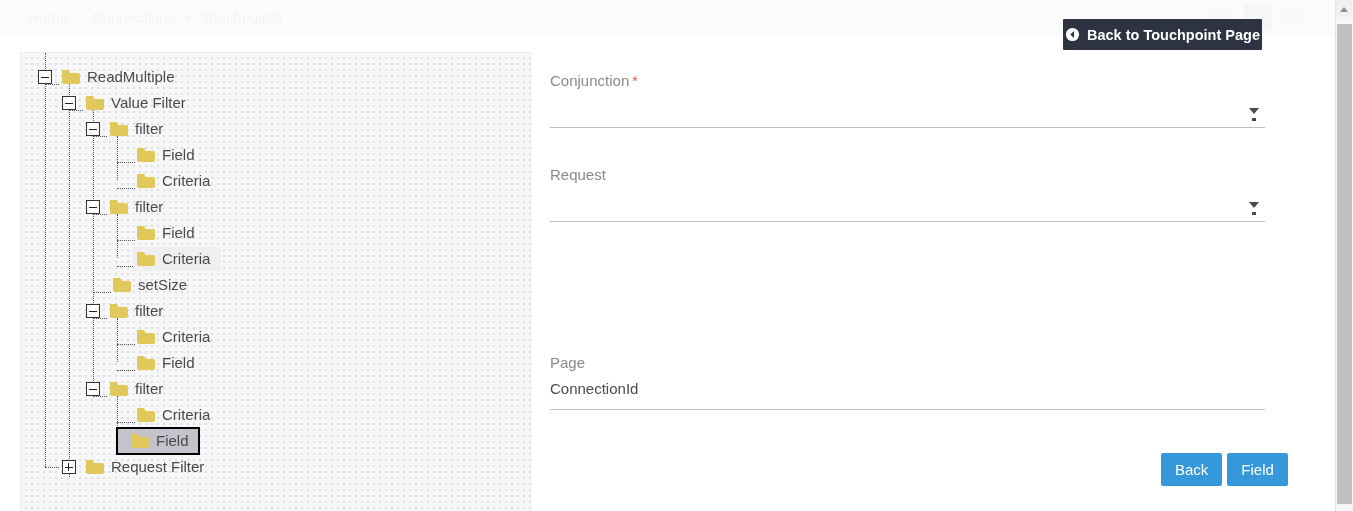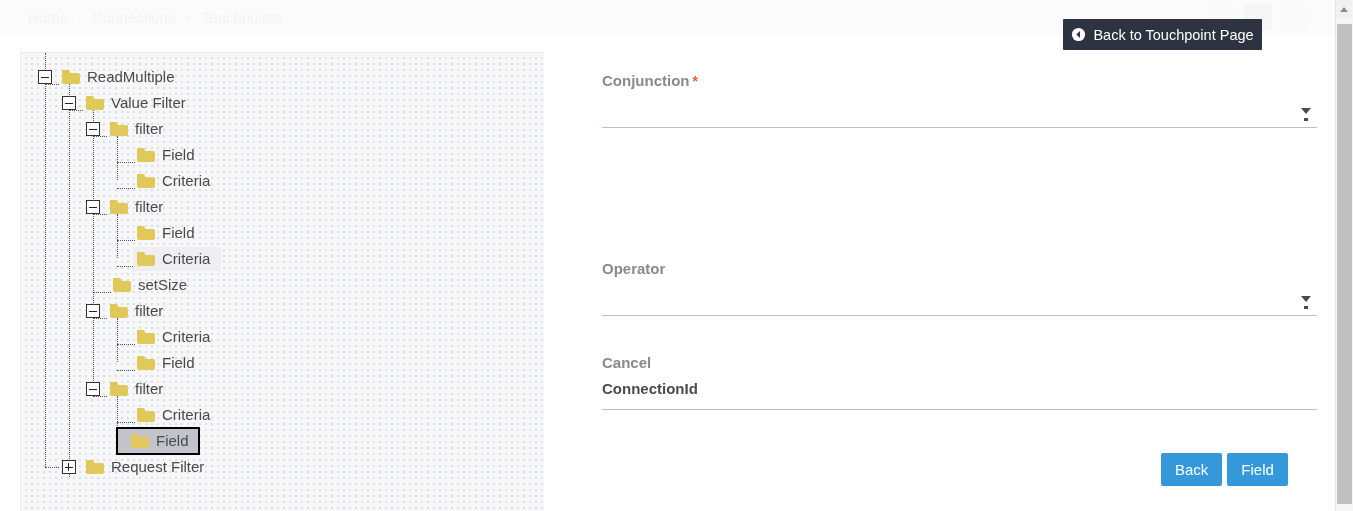--- a/index.html
+++ b/index.html
@@ -62,20 +62,21 @@
     background: #2d3340;
     color: #ffffff;
     display: flex;
     align-items: center;
     justify-content: center;
     gap: 7px;
     font-size: 14.5px;
     border-radius: 1px;
     cursor: pointer;
     z-index: 20;
+    font-weight: bold;
   }
   #back-button .back-arrow-icon {
     width: 15px; height: 15px;
     display: inline-block;
     flex: 0 0 auto;
   }
 
   
   #tree-panel {
     position: absolute;
@@ -177,24 +178,23 @@
   }
   .node-box.selected {
     background: #c3c4cb;
     border: 2px solid #000000;
     padding: 0px 5px 0px 2px;
   }
 
   
   #form-pane {
     position: absolute;
-    left: 584px; top: 40px;
+    left: 532px; top: 40px;
     width: 760px; height: 471px;
     background: #ffffff;
-    font-weight: bold;
   }
   .form-field {
     position: absolute;
     left: 18px;
     width: 715px;
     border-bottom: 1px solid #b6c0cd;
     box-sizing: border-box;
   }
   .field-label {
     position: absolute;
@@ -512,29 +512,29 @@
 <div id="form-pane">
 
   <div class="form-field" style="top:32px; height:56px;">
     <span class="field-label">
       <span>Conjunction</span><span class="req-star">*</span>
     </span>
     <span class="field-value" style="top:28px;"></span>
     <span class="select-caret" style="top:36px;"></span>
   </div>
 
-
-  <div class="form-field" style="top:220px; height:56px;">
-    <span class="field-label">Operator</span>
+  <div class="form-field" style="top:126px; height:56px;">
+    <span class="field-label">Request</span>
     <span class="field-value" style="top:28px;"></span>
     <span class="select-caret" style="top:36px;"></span>
   </div>
 
+
   <div class="form-field" style="top:314px; height:56px;">
-    <span class="field-label">Cancel</span>
+    <span class="field-label">Page</span>
     <span class="field-value" style="top:26px;">ConnectionId</span>
   </div>
 </div>
 
 <div id="form-actions">
   <button class="action-btn">Back</button>
   <button class="action-btn">Field</button>
 </div>
 
 <div id="page-scrollbar">

